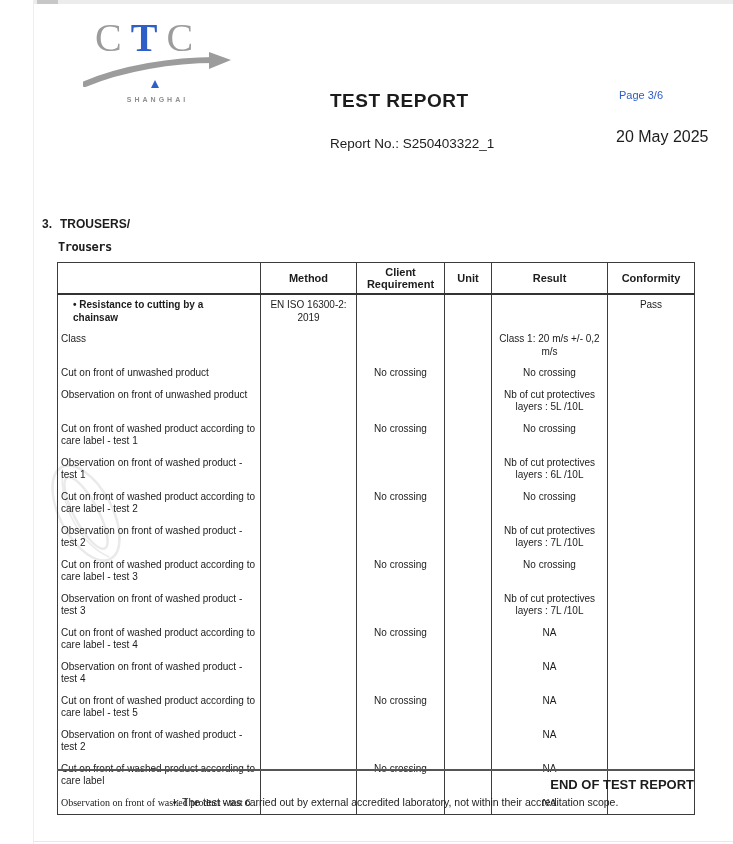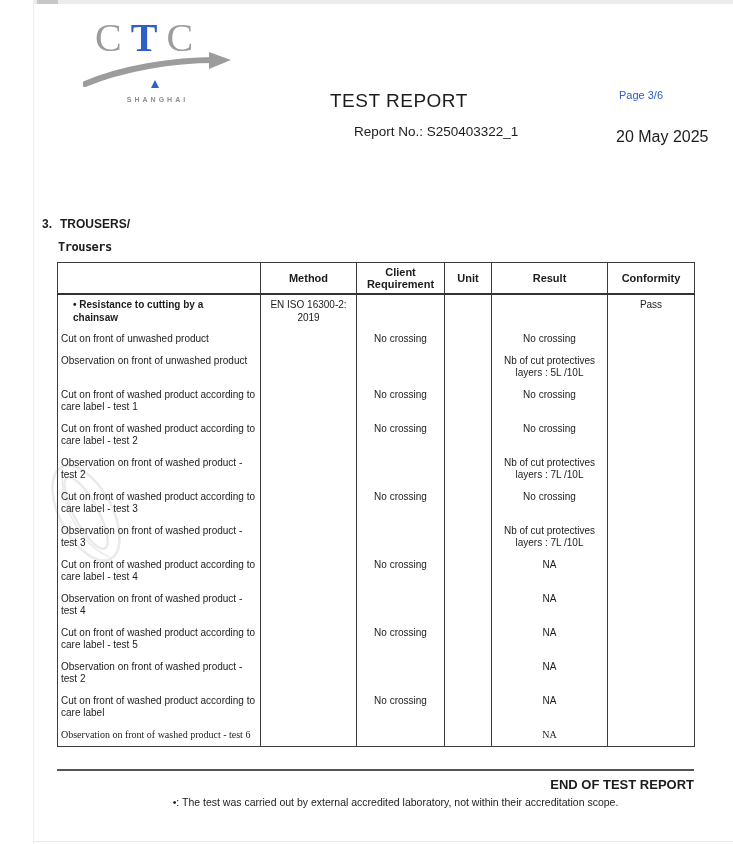--- a/index.html
+++ b/index.html
@@ -20,22 +20,22 @@
   .logo-letters .c { color:var(--logo-gray); }
   .logo-letters .t { color:var(--logo-blue); font-weight:bold; }
   .logo-arrow { position:absolute; left:-12px; top:32px; }
   .logo-tri { position:absolute; left:56px; top:62px; width:0; height:0;
               border-left:4px solid transparent; border-right:4px solid transparent;
               border-bottom:8px solid var(--logo-blue); }
   .logo-city { position:absolute; left:0; top:78px; width:125px; text-align:center;
                font-size:7px; font-weight:bold; letter-spacing:3px; color:#8f8f8f; }
 
   
-  .doc-title   { position:absolute; left:330px; top:90px;  font-size:19px; font-weight:normal; letter-spacing:.5px;text-align:right; }
-  .report-no   { position:absolute; left:330px; top:124px; font-size:13.5px;margin-left:24px; }
+  .doc-title   { position:absolute; left:330px; top:90px;  font-size:19px; font-weight:bold; letter-spacing:.5px;text-align:right; }
+  .report-no   { position:absolute; left:330px; top:136px; font-size:13.5px; }
   .page-label  { position:absolute; left:619px; top:89px;  font-size:11px; color:var(--accent-blue); }
   .doc-date    { position:absolute; left:616px; top:128px; font-size:16px; }
 
   
   .section-heading { position:absolute; left:42px; top:217px; font-size:12px; font-weight:bold; }
   .section-heading .num { margin-right:8px; }
   .sub-heading { position:absolute; left:58px; top:240px; font-size:12px; font-weight:bold;
                  font-family:"DejaVu Sans Mono", monospace; letter-spacing:-0.5px; }
 
   
@@ -130,20 +130,28 @@
     <tbody>
         <tr class="row-bold">
       <td class="c-param">• Resistance to cutting by a chainsaw</td>
       <td class="c-center">EN ISO 16300-2: 2019</td>
       <td class="c-center"></td>
       <td class="c-center"></td>
       <td class="c-center"></td>
       <td class="c-center">Pass</td>
     </tr>
         <tr>
+      <td class="c-param">Class</td>
+      <td class="c-center"></td>
+      <td class="c-center"></td>
+      <td class="c-center"></td>
+      <td class="c-center">Class 1: 20 m/s +/- 0,2 m/s</td>
+      <td class="c-center"></td>
+    </tr>
+        <tr>
       <td class="c-param">Cut on front of unwashed product</td>
       <td class="c-center"></td>
       <td class="c-center">No crossing</td>
       <td class="c-center"></td>
       <td class="c-center">No crossing</td>
       <td class="c-center"></td>
     </tr>
         <tr>
       <td class="c-param">Observation on front of unwashed product</td>
       <td class="c-center"></td>
@@ -151,20 +159,28 @@
       <td class="c-center"></td>
       <td class="c-center">Nb of cut protectives layers : 5L /10L</td>
       <td class="c-center"></td>
     </tr>
         <tr>
       <td class="c-param">Cut on front of washed product according to care label - test 1</td>
       <td class="c-center"></td>
       <td class="c-center">No crossing</td>
       <td class="c-center"></td>
       <td class="c-center">No crossing</td>
+      <td class="c-center"></td>
+    </tr>
+        <tr>
+      <td class="c-param">Observation on front of washed product - test 1</td>
+      <td class="c-center"></td>
+      <td class="c-center"></td>
+      <td class="c-center"></td>
+      <td class="c-center">Nb of cut protectives layers : 6L /10L</td>
       <td class="c-center"></td>
     </tr>
         <tr>
       <td class="c-param">Cut on front of washed product according to care label - test 2</td>
       <td class="c-center"></td>
       <td class="c-center">No crossing</td>
       <td class="c-center"></td>
       <td class="c-center">No crossing</td>
       <td class="c-center"></td>
     </tr>

